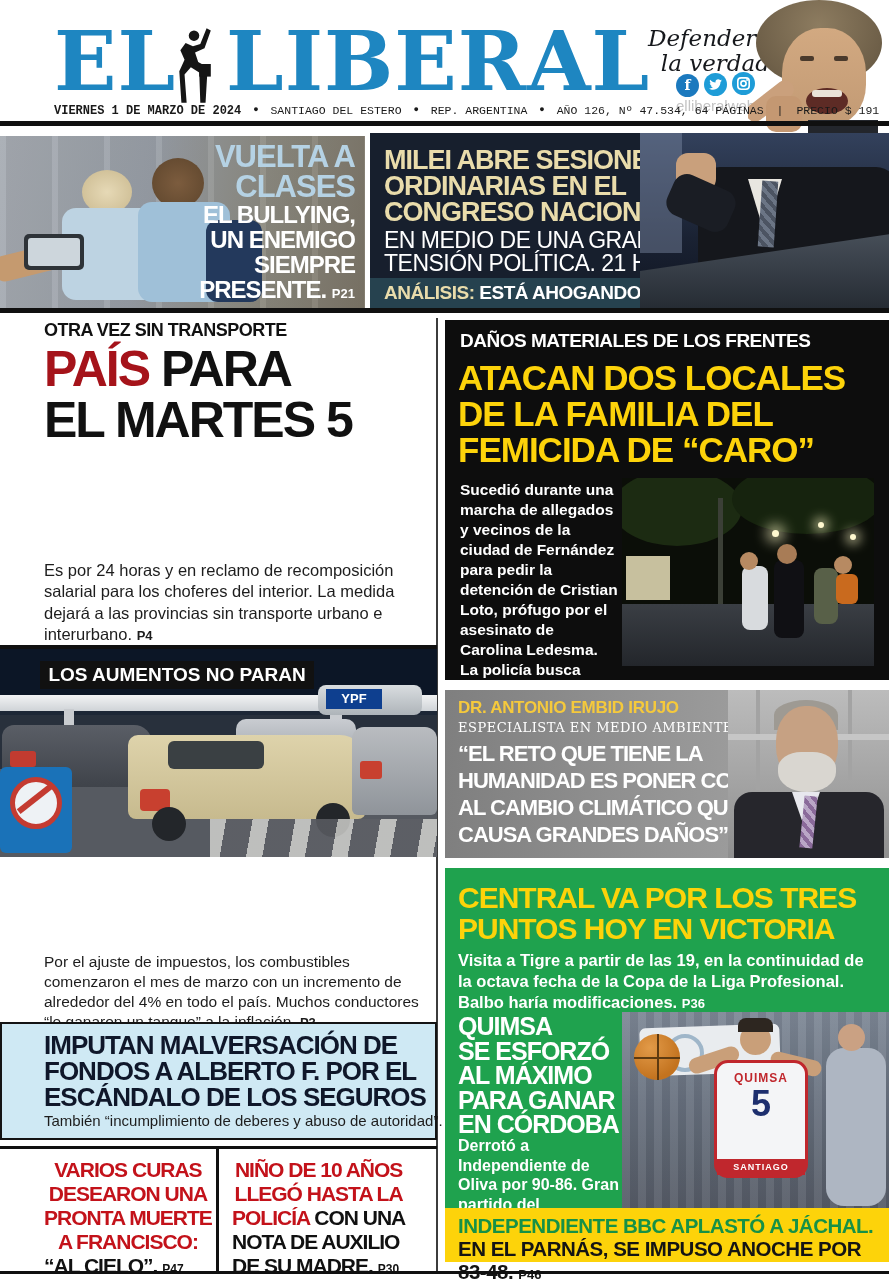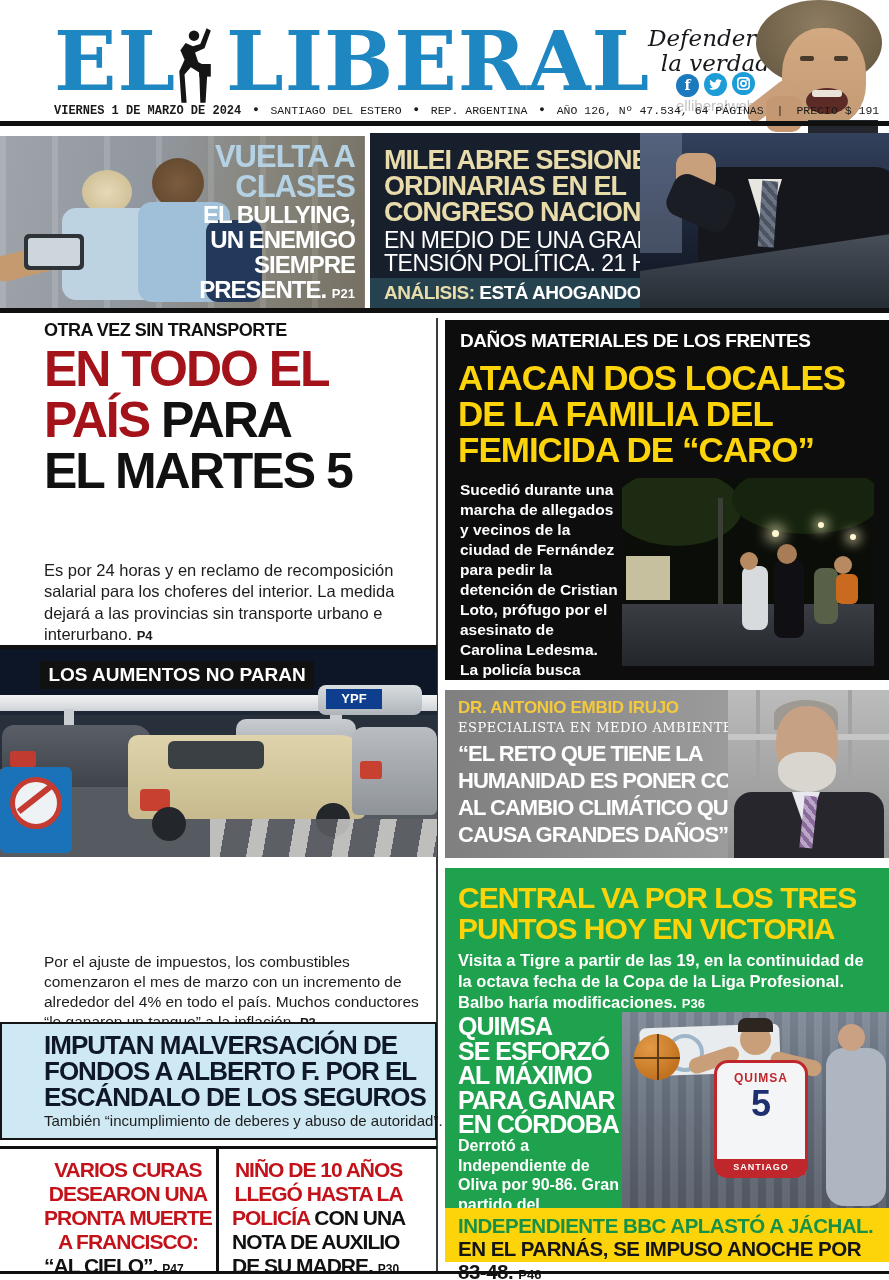--- a/index.html
+++ b/index.html
@@ -139,21 +139,20 @@
     <div class="pabs" style="left:28px;top:48px;width:66px;height:44px;border-radius:14px;background:#1a1d24;transform:rotate(24deg);"></div>
     <div class="pabs" style="left:0;bottom:0;width:249px;height:82px;background:linear-gradient(#4a525c,#262c34);clip-path:polygon(0 55%,100% 10%,100% 100%,0 100%);"></div>
   </div>
 
   <div class="abs rule" style="left:0;top:308px;width:889px;height:5px;"></div>
   <div class="abs" style="left:436px;top:318px;width:2px;height:954px;background:#3c3c3c;"></div>
 
   <div class="abs hl nw" style="left:44px;top:322px;font-size:18px;color:#111;letter-spacing:-0.5px;">OTRA VEZ SIN TRANSPORTE</div>
 
   <div class="abs hl nw" style="left:44px;top:344px;font-size:50px;line-height:51px;letter-spacing:-2px;">
-    <div class="red">EN TODO EL</div>
     <div><span class="red">PAÍS</span> <span class="blk">PARA</span></div>
     <div class="blk">EL MARTES 5</div>
   </div>
   <div class="abs body" style="left:44px;top:560px;width:378px;">
     <span>Es por 24 horas y en reclamo de recomposición salarial para los choferes del interior. La medida dejará a las provincias sin transporte urbano e interurbano.</span>
     <b class="pg">P4</b>
   </div>
 
   <div class="abs photo" style="left:0;top:645px;width:437px;height:208px;border-top:4px solid #111;background:linear-gradient(180deg,#0c1626 0 52px,#1d2736 52px 66px,#28303c 66px 120px,#565a61 120px 100%);">
     <div class="pabs" style="left:0;top:46px;width:437px;height:16px;background:linear-gradient(#f2f3f4,#cfd3d7);"></div>

